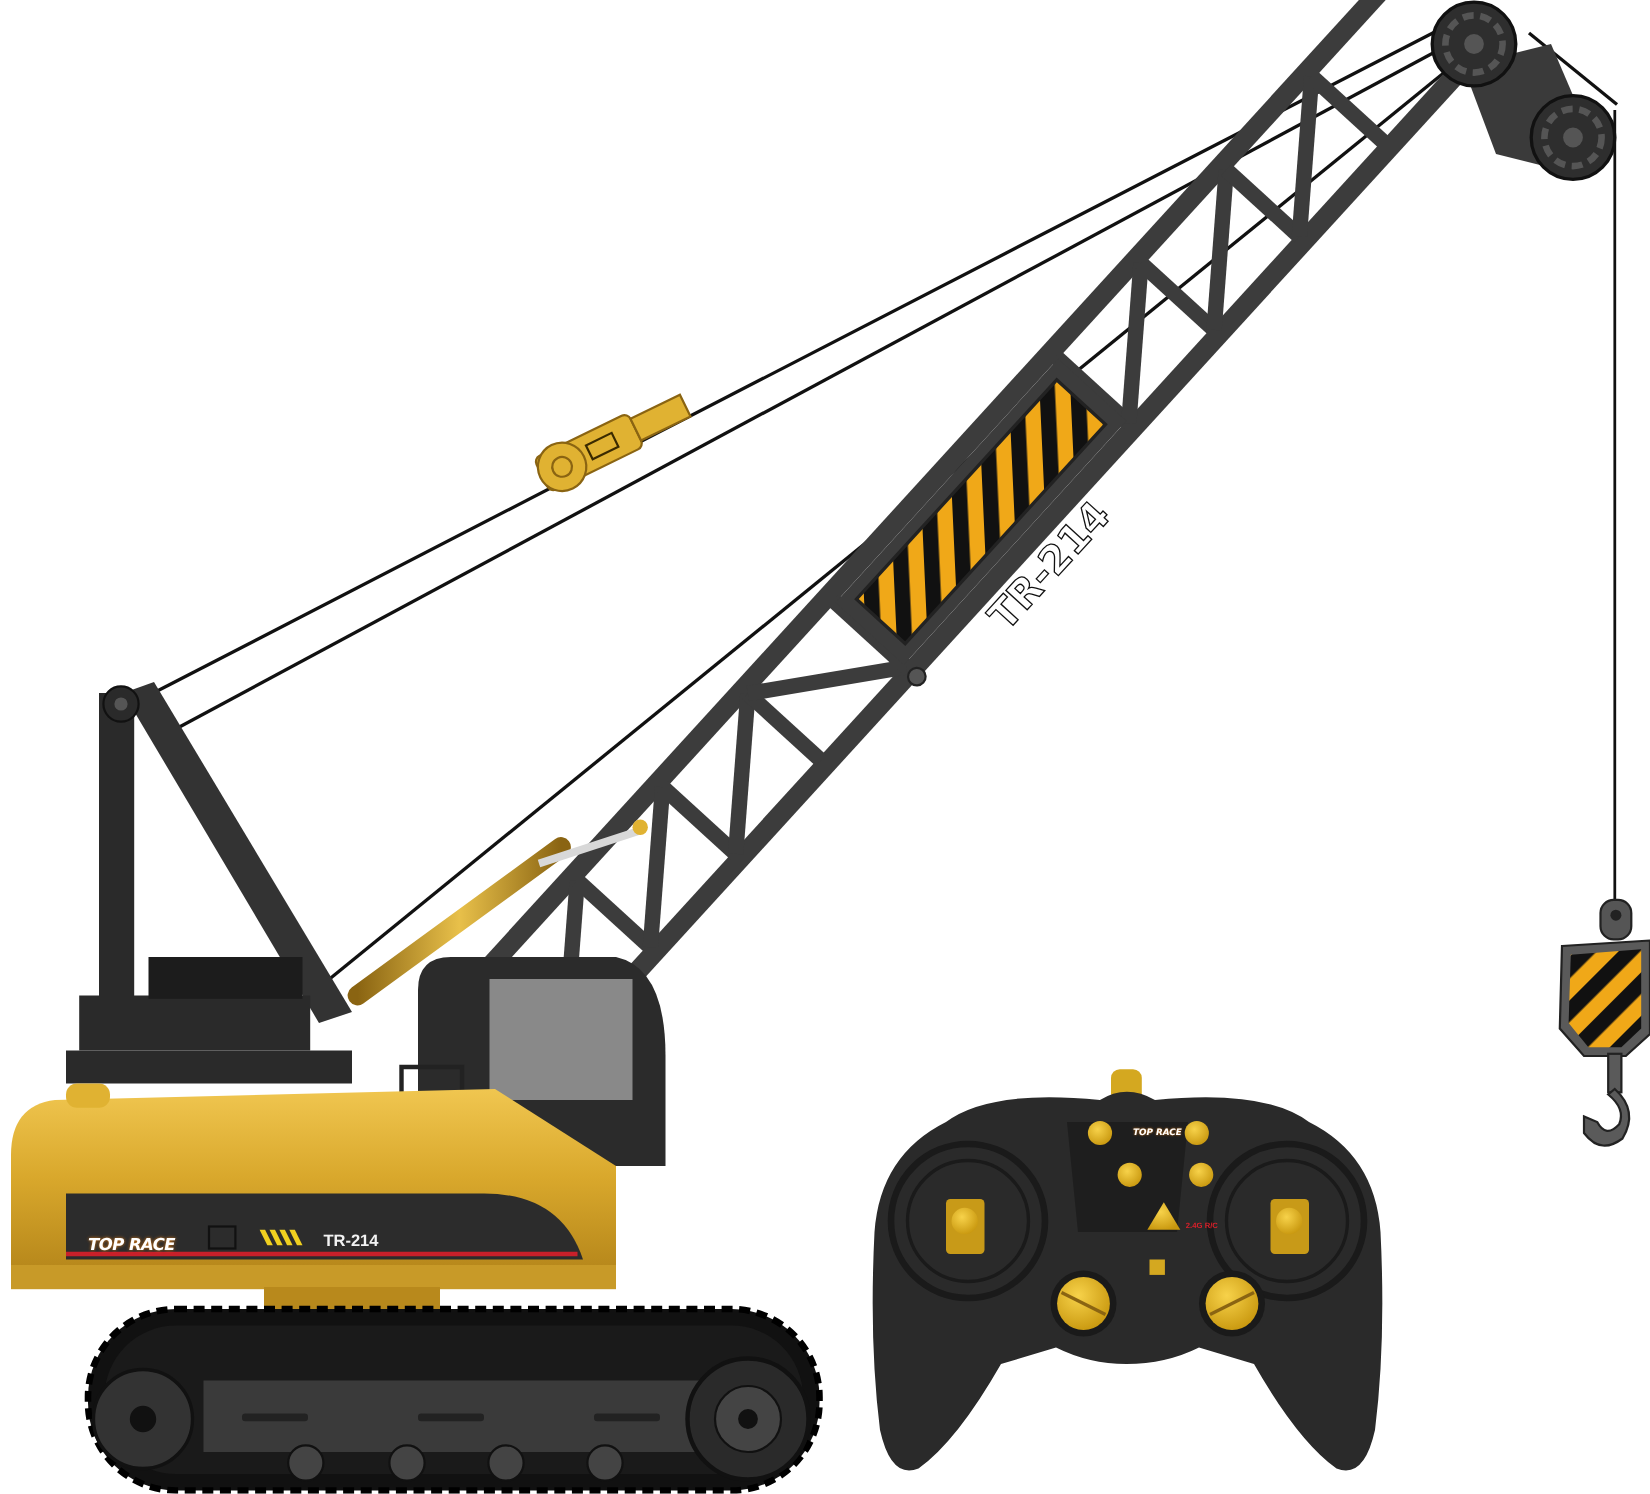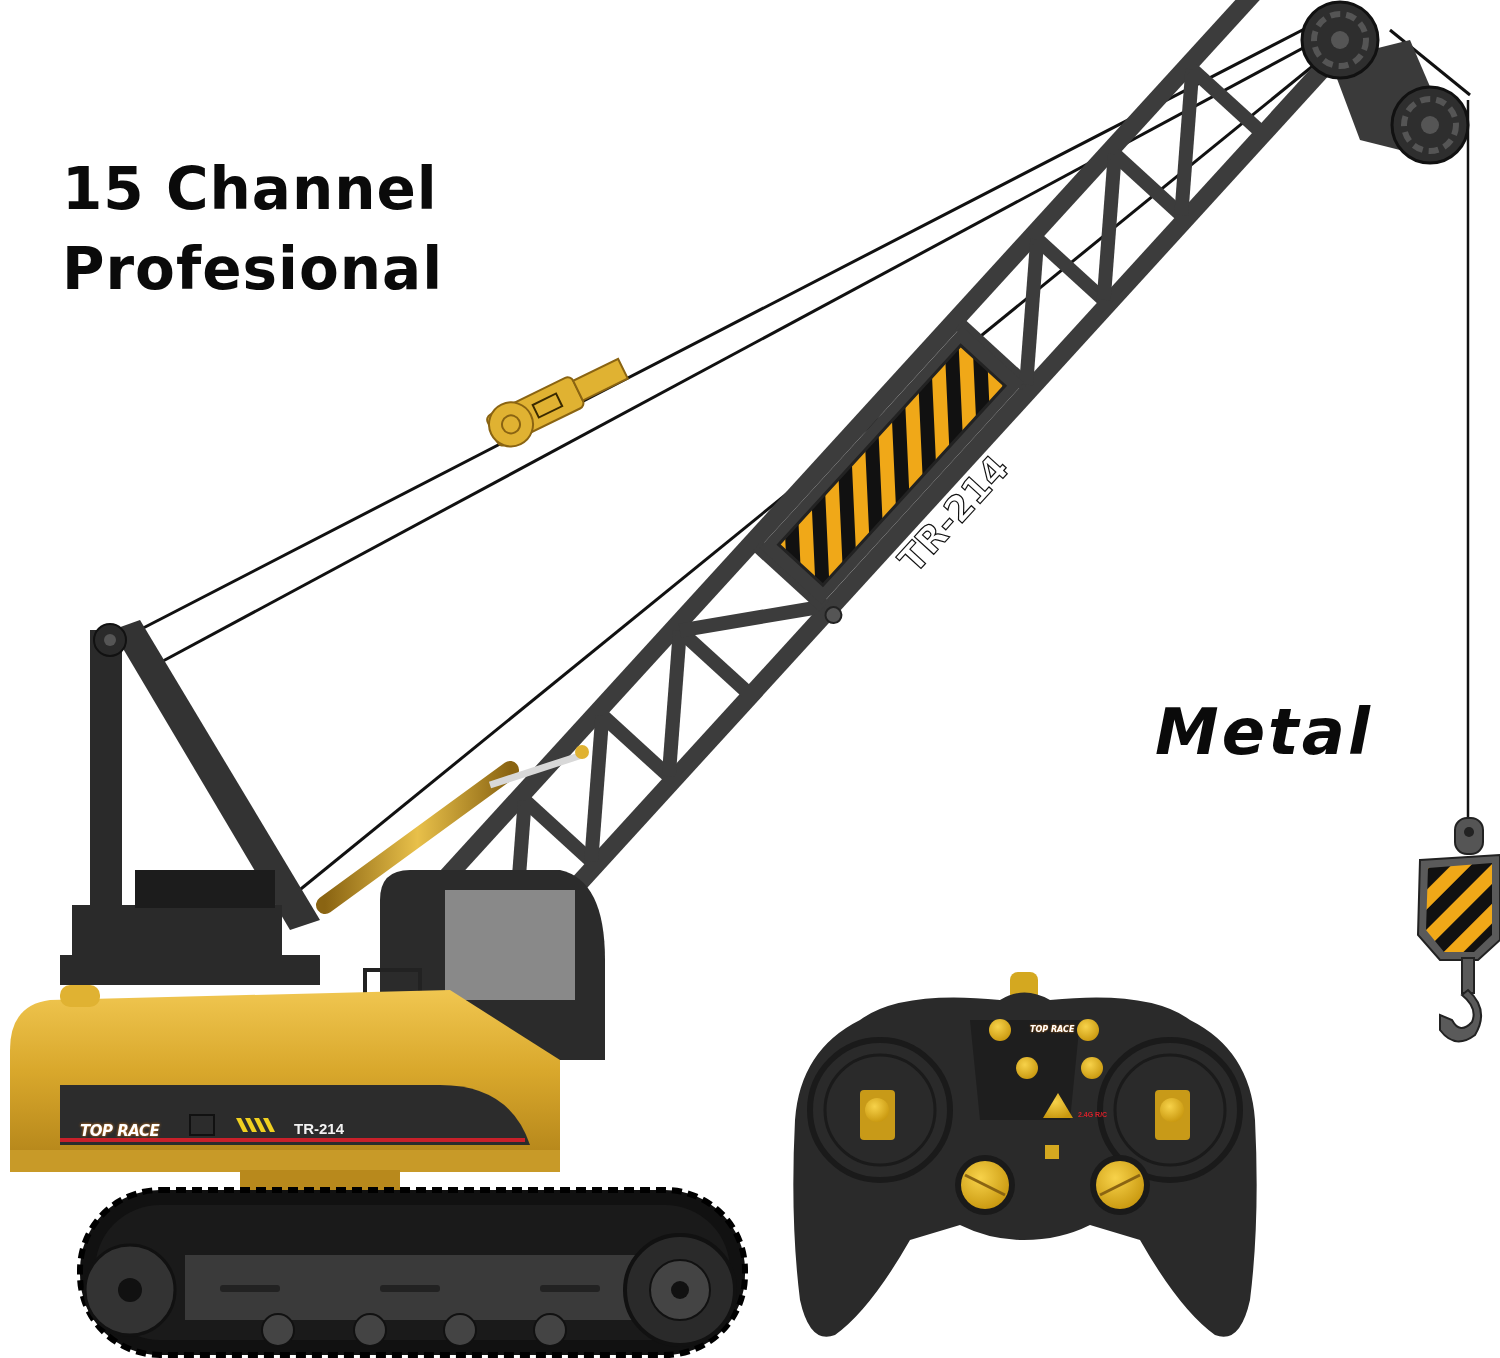--- a/index.html
+++ b/index.html
@@ -185,26 +185,21 @@
       <circle cx="985" cy="1185" r="30" fill="#1a1a1a"></circle>
       <circle cx="985" cy="1185" r="24" fill="url(#btnGrad)"></circle>
       <line x1="965" y1="1175" x2="1005" y2="1195" stroke="#8a6412" stroke-width="3"></line>
       <circle cx="1120" cy="1185" r="30" fill="#1a1a1a"></circle>
       <circle cx="1120" cy="1185" r="24" fill="url(#btnGrad)"></circle>
       <line x1="1100" y1="1195" x2="1140" y2="1175" stroke="#8a6412" stroke-width="3"></line>
       <rect x="1045" y="1145" width="14" height="14" fill="#d4a820"></rect>
     </g>
   </svg>
 
-  <div class="label label-left">
-    <div>15 Channel</div>
-    <div>Profesional</div>
-  </div>
 
   <div class="label label-right">
-    <div>Metal</div>
   </div>
 
   <div class="body-brand">TOP RACE</div>
   <div class="body-model">TR-214</div>
   <div class="remote-brand">TOP RACE</div>
   <div class="remote-freq">2.4G R/C</div>
 </div>
 
 </body></html>

